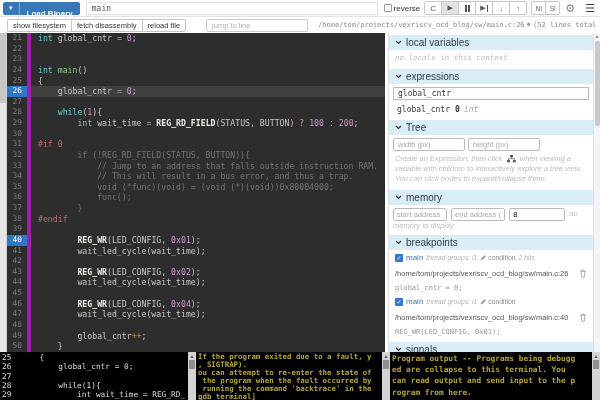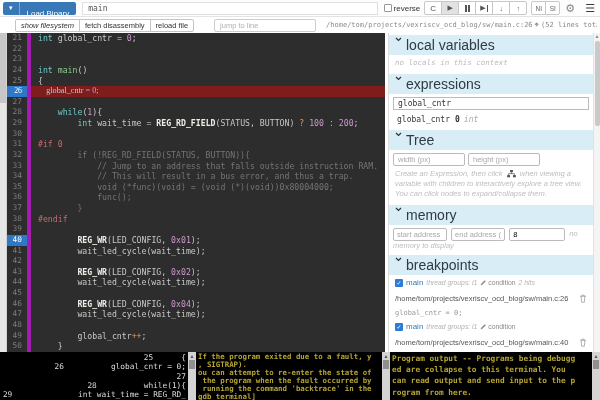--- a/index.html
+++ b/index.html
@@ -6,21 +6,21 @@
   html,body { width:600px; height:400px; overflow:hidden; background:#fff;
               font-family:"Liberation Sans", sans-serif; }
   .app { width:600px; height:400px; display:flex; flex-direction:column; }
 
   
   .toolbar { height:17px; display:flex; align-items:center; padding:0 3px; background:#fdfdfd;
              border-bottom:1px solid #e4e4e4; flex-shrink:0; }
   .btn-split { display:flex; align-items:stretch; height:13px; background:#3878b7; border-radius:2px;
                color:#fff; font-size:8px; cursor:pointer; flex-shrink:0; }
   .btn-split .caret-part { display:flex; align-items:center; padding:0 6px; border-right:1px solid rgba(255,255,255,.35); font-size:7px; }
-  .btn-split .label-part { display:flex; align-items:center; padding:12px 7px; font-weight:normal; }
+  .btn-split .label-part { display:flex; align-items:center; padding:12px 7px; font-weight:bold; }
   .binary-input { flex:1; height:13px; margin:0 6px; border:1px solid #e0e0e0; font-family:"DejaVu Sans Mono", monospace;
                   font-size:8px; color:#555; padding:0 5px; outline:none; min-width:0; }
   .reverse { display:flex; align-items:center; gap:2px; font-size:8px; color:#333; flex-shrink:0; margin-right:4px; }
   .reverse .cb { width:8px; height:8px; border:1px solid #999; background:#fff; border-radius:1px; }
   .btn-group { display:flex; flex-shrink:0; }
   .btn { height:14px; min-width:18px; padding:0 4px; background:#fff; border:1px solid #c8c8c8; margin-left:-1px;
          display:flex; align-items:center; justify-content:center; font-size:8px; color:#555; cursor:pointer; }
   .btn:first-child { margin-left:0; border-radius:2px 0 0 2px; }
   .btn:last-child { border-radius:0 2px 2px 0; }
   .btn.active { background:#e2e2e2; }
@@ -32,56 +32,56 @@
   .btn-group.small { margin-left:4px; }
   .btn-group.small .btn { font-size:6.5px; min-width:15px; padding:0 2px; color:#666; }
   .tool-icon { margin:0 5px; cursor:pointer; }
   .gear { font-size:11px; color:#8a8a8a; }
   .menu { font-size:11px; color:#3a3a3a; margin-right:2px; }
 
   
   .toolbar2 { height:16px; display:flex; align-items:center; padding:0 3px; background:#fff; flex-shrink:0; }
   .btn2 { height:13px; padding:0 5px; background:#fff; border:1px solid #c4c4c4; margin-left:-1px;
           display:flex; align-items:center; font-size:7.5px; color:#333; cursor:pointer; }
-  .btn2:first-child { margin-left:12px; border-radius:2px 0 0 2px;font-style:italic; }
+  .btn2:first-child { margin-left:4px; border-radius:2px 0 0 2px; }
   .btn2:last-child { border-radius:0 2px 2px 0; }
   .jump-input { width:102px; height:13px; margin-left:20px; border:1px solid #ccc; border-radius:2px;
                 font-size:7.5px; padding:0 5px; color:#333; outline:none; }
   .jump-input::placeholder { color:#b0b0b0; }
   .path { display:flex; align-items:center; gap:2px; margin-left:10px; font-family:"DejaVu Sans Mono", monospace;
           font-size:7px; color:#8a8a8a; white-space:nowrap; overflow:hidden; }
   .crosshair { font-size:8px; color:#555; font-family:"DejaVu Sans", sans-serif; }
 
   
   .main { flex:1; display:flex; min-height:0; background:#fff; }
   .left-strip { width:7px; background:#e6e6e6; border-right:1px solid #d2d2d2; flex-shrink:0; }
   .left-strip .thumb { width:100%; height:70px; background:#c7c7c7; }
   .editor { flex:1; background:#2d2d2d; overflow:hidden; margin-right:3px;
             font-family:"DejaVu Sans Mono", monospace; font-size:8.2px; }
   .code-line { display:flex; height:10.63px; line-height:10.63px; white-space:pre; }
-  .code-line.current { background:#7f1d1d;font-family:Liberation Serif, serif; }
+  .code-line.current { background:#404040; }
   .gutter { width:24px; flex-shrink:0; text-align:right; padding-right:5px; color:#7d7d7d; font-size:7.8px;
             border-right:4px solid #a21caf; cursor:pointer; }
   .gutter.bp { background:#2d79c7; color:#fff; }
   .code-text { padding-left:7px; }
   .tk-kw  { color:#6fc8c8; }
   .tk-pl  { color:#c8c8c8; }
   .tk-num { color:#cc99cd; }
   .tk-fn  { color:#8fc98f; }
   .tk-mc  { color:#f0ede6; font-weight:bold; }
   .tk-op  { color:#9aa0a0; }
   .tk-q   { color:#ee9955; }
   .tk-dir { color:#c66a6a; }
   .tk-dis { color:#757575; }
 
   
   .sidebar { width:212px; flex-shrink:0; background:#fff; border-left:1px solid #ddd; display:flex; }
   .sidebar-content { flex:1; overflow:hidden; min-width:0; }
-  .sec-header { background:#d9edf7; color:#2f3b42; font-size:14px; padding:2px 6px; margin-top:4px;
-                display:flex; gap:4px; cursor:pointer; }
+  .sec-header { background:#d9edf7; color:#2f3b42; font-size:10px; padding:2px 6px; margin-top:4px;
+                display:flex; align-items:center; gap:4px; cursor:pointer; }
   .sec-header:first-child { margin-top:2px; }
   .chev { display:inline-flex; }
   .empty-note { font-family:"DejaVu Sans Mono", monospace; font-style:italic; font-size:7.5px; color:#bcbcbc; padding:3px 6px; }
   .expr-input { display:block; width:calc(100% - 8px); margin:3px 4px 2px; height:13px; border:1px solid #bbb;
                 font-family:"DejaVu Sans Mono", monospace; font-size:8px; color:#333; padding:0 4px; outline:none; }
   .expr-row { padding:3px 8px 2px; font-family:"DejaVu Sans Mono", monospace; font-size:8px; color:#333; }
   .expr-val { font-weight:bold; margin-left:5px; }
   .expr-type { font-style:italic; color:#a9a9a9; margin-left:4px; }
   .tree-inputs { padding:3px 4px 1px; display:flex; gap:3px; }
   .tree-inputs input { width:72px; height:13px; border:1px solid #bbb; border-radius:2px; font-size:7.5px; padding:0 4px; outline:none; }
@@ -106,21 +106,21 @@
   .sig-row { padding:3px 4px 2px; display:flex; align-items:center; gap:3px; font-size:8px; color:#333; }
   .side-scroll { width:7px; flex-shrink:0; background:#f4f4f4; border-left:1px solid #e2e2e2; display:flex;
                  flex-direction:column; align-items:center; }
   .side-scroll .arrow { font-size:5px; color:#888; line-height:7px; }
   .side-scroll .thumb { width:5px; height:85px; background:#c9c9c9; border-radius:2px; margin-top:1px; }
 
   
   .terminals { height:48px; flex-shrink:0; display:flex; background:#000; }
   .term { display:flex; background:#000; overflow:hidden; }
   .term-content { flex:1; padding:1px 2px; white-space:pre; overflow:hidden; font-family:"DejaVu Sans Mono", monospace; }
-  .term.t-left  { width:196px;text-align:right; }
+  .term.t-left  { width:196px; }
   .term.t-left  .term-content { font-size:7.8px; line-height:9.3px; color:#dcdcdc; }
   .term.t-mid   { width:194px; }
   .term.t-mid   .term-content { font-size:7.4px; line-height:8.1px; color:#b5a433; font-weight:bold; }
   .term.t-right { width:210px; }
   .term.t-right .term-content { font-size:7.8px; line-height:11.2px; color:#b5a433; font-weight:bold; }
   .term-scroll { width:8px; flex-shrink:0; background:#d4d4d4; display:flex; flex-direction:column; align-items:center; }
   .term-scroll .arrow { font-size:5px; color:#555; line-height:8px; }
   .term-scroll .thumb { width:6px; height:9px; background:#8f8f8f; }
 </style>
 </head>

